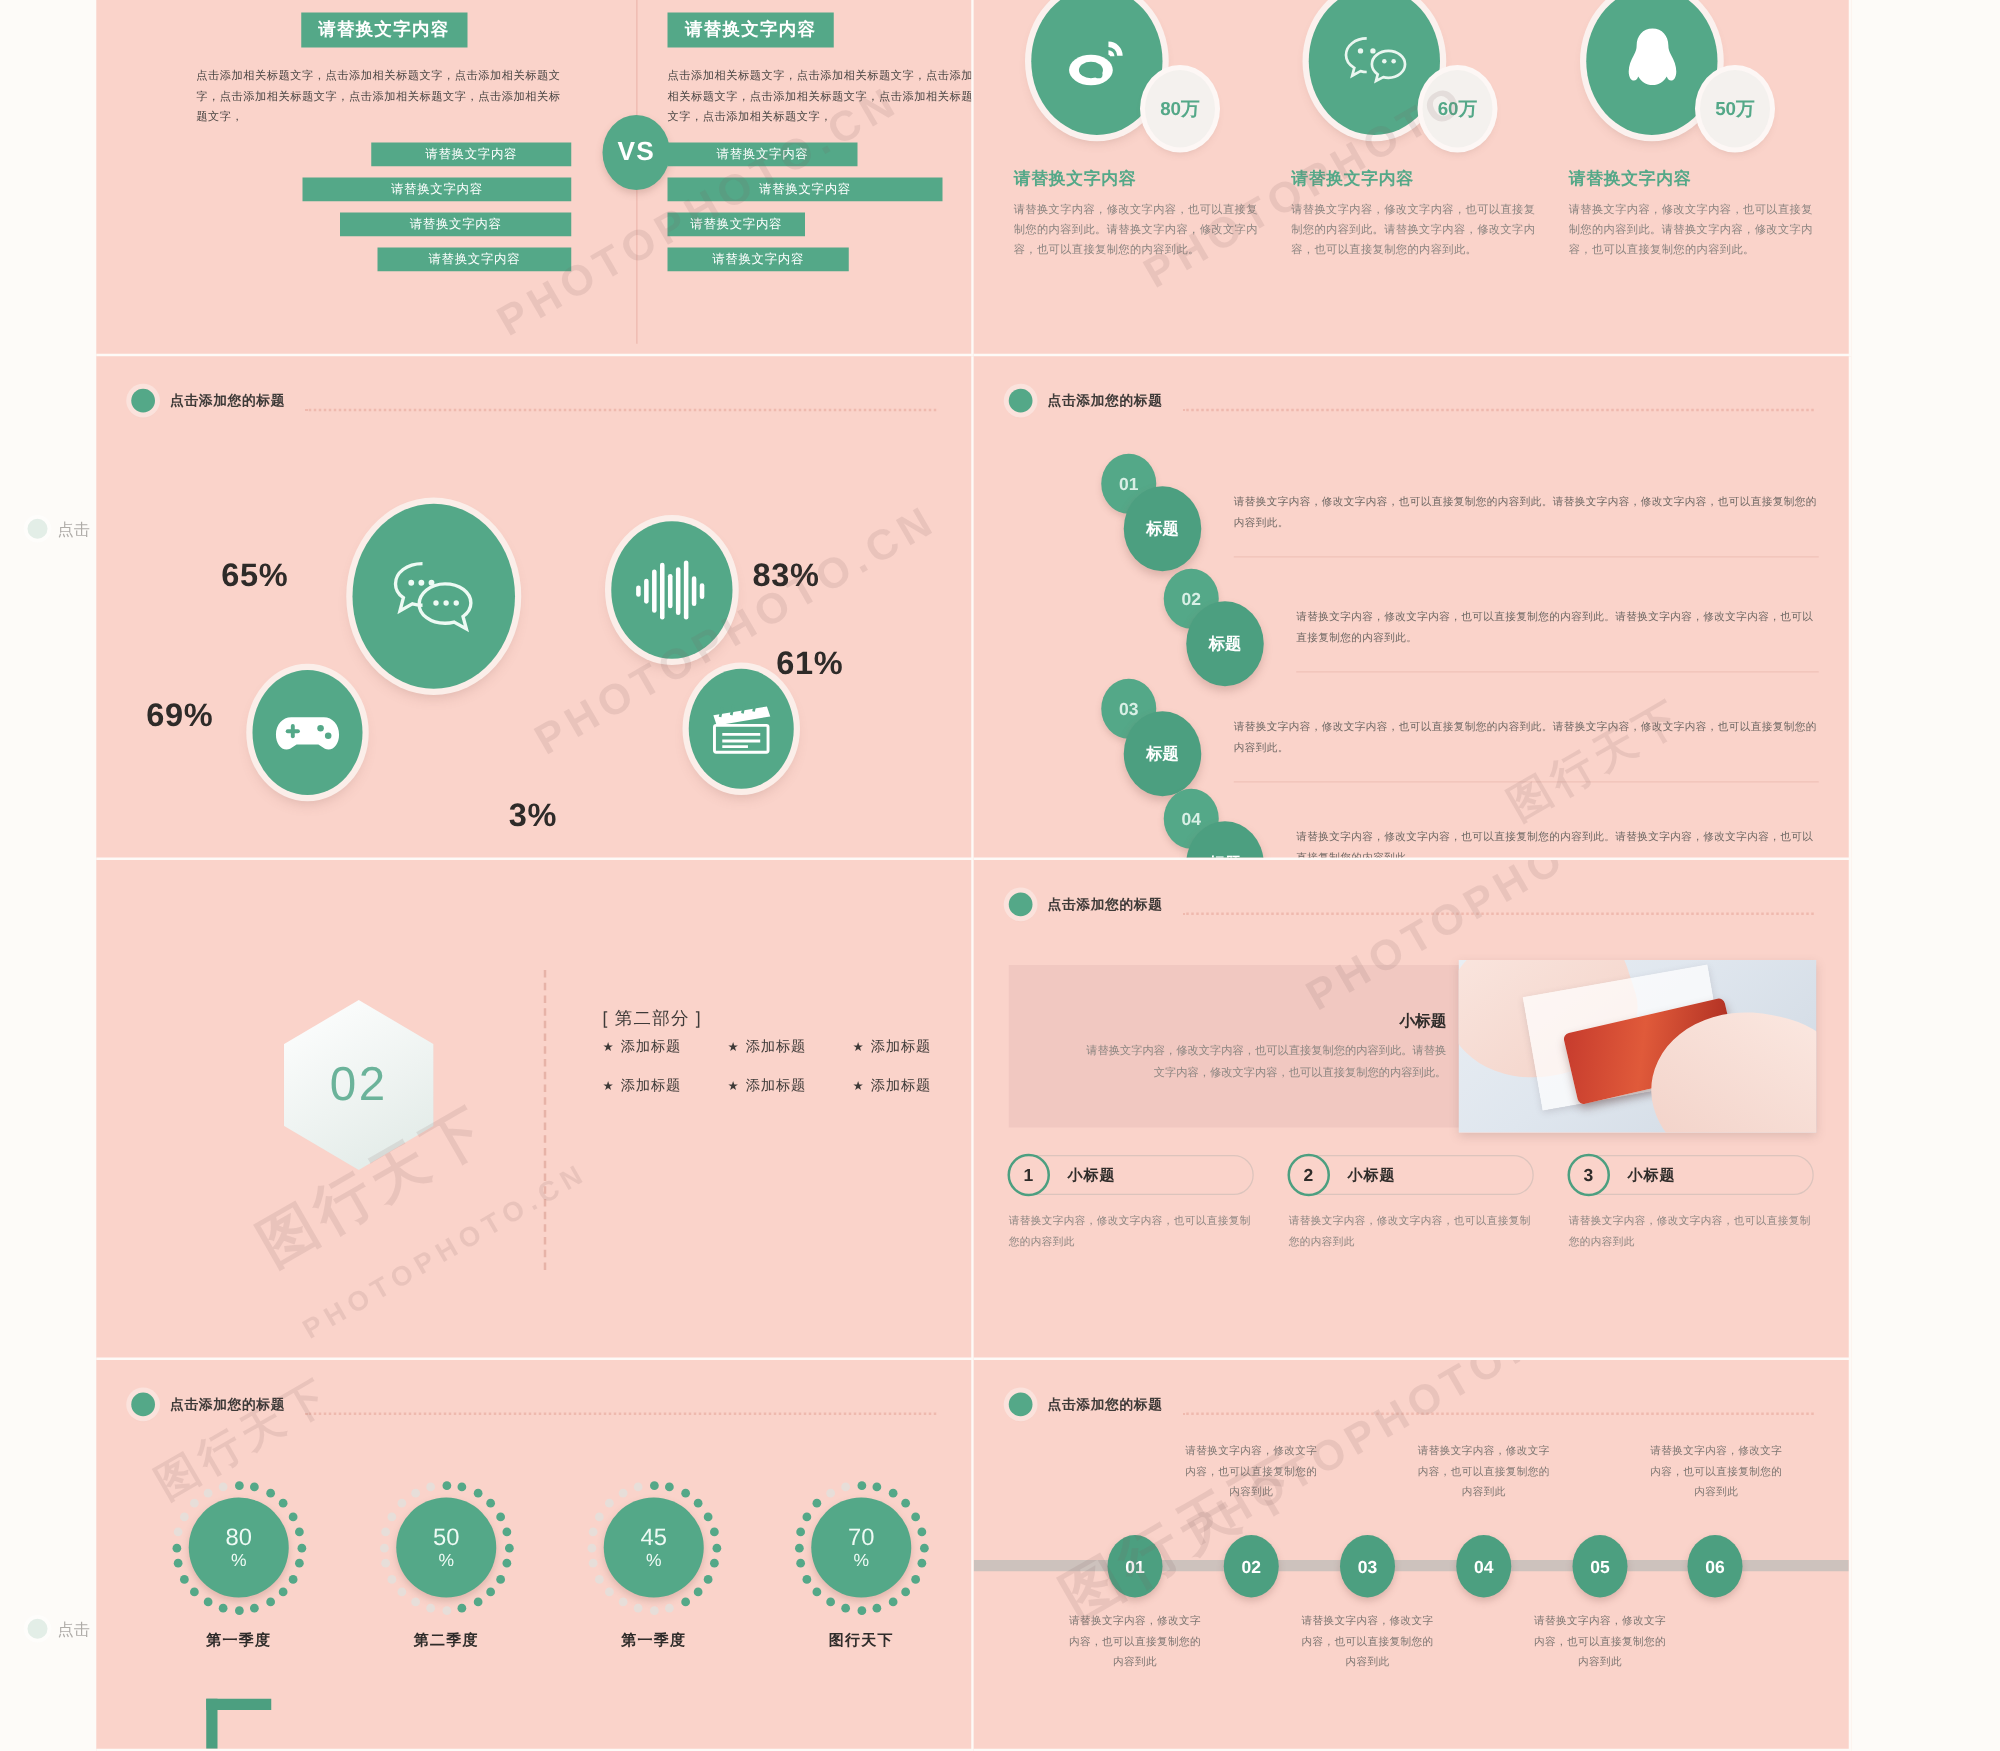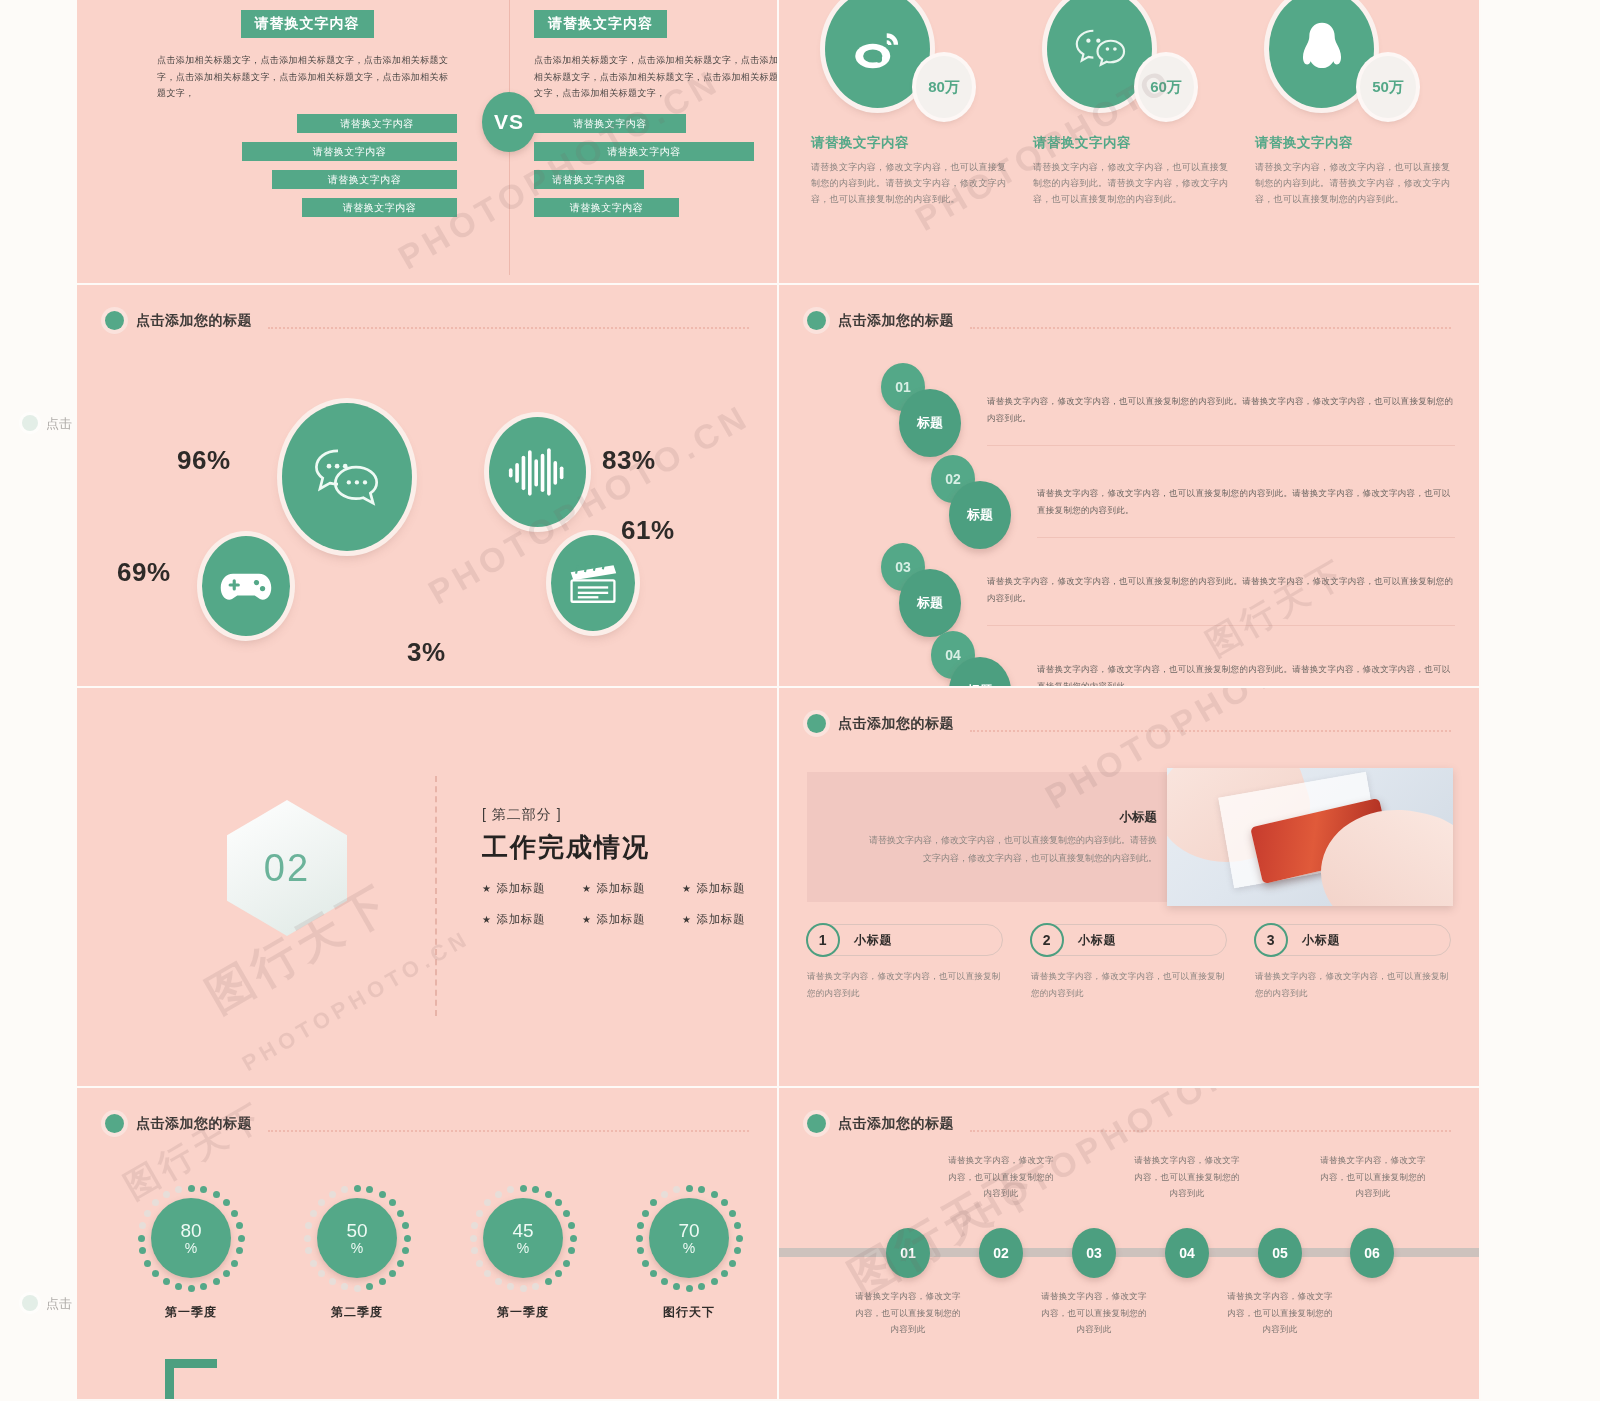--- a/index.html
+++ b/index.html
@@ -35,21 +35,21 @@
     position:relative; overflow:hidden;
     background:#fad3ca;
     border-right:2px solid #fdfaf7;
     border-bottom:2px solid #fdfaf7;
   }
 
   
   .sl-head { position:absolute; left:28px; top:26px; right:28px; display:flex; align-items:center; gap:12px; }
   .sl-head .dot { width:19px;height:19px;border-radius:50%;background:#54a888;
                   box-shadow:0 0 0 4px #fbe2dc, 0 2px 3px rgba(120,80,70,.25); flex:0 0 auto;}
-  .sl-head .txt { font-size:14px; font-weight:700; color:#3e3a38; letter-spacing:.5px; white-space:nowrap;}
+  .sl-head .txt { font-size:11px; font-weight:700; color:#3e3a38; letter-spacing:.5px; white-space:nowrap;}
   .sl-head .rule { flex:1; height:0; border-bottom:2px dotted #efb9ae; margin-left:4px; position:relative; top:7px;}
 
   
   .vs-col { position:absolute; top:10px; width:300px; }
   .vs-left  { left:80px;  }
   .vs-right { left:405px; }
   .vs-tag {
     background:#54a888; color:#fff; font-size:14px; font-weight:700; letter-spacing:1px;
     padding:5px 14px; display:inline-block; margin-bottom:14px;
   }
@@ -298,21 +298,21 @@
           <path d="M30 6C16 6 6 14 6 24c0 5 2.7 9.3 7 12.3L10 48l11-6.2c2.7.8 5.8 1.2 9 1.2"></path>
           <circle cx="20" cy="23" r="2.6" fill="#eefaf4" stroke="none"></circle>
           <circle cx="29" cy="23" r="2.6" fill="#eefaf4" stroke="none"></circle>
           <circle cx="38" cy="23" r="2.6" fill="#eefaf4" stroke="none"></circle>
           <path d="M50 24c13 0 23 7.6 23 17 0 5-2.8 9-7 12l3 11-11-6c-2.6.7-5.4 1-8 1-13 0-23-7.6-23-17S37 24 50 24z"></path>
           <circle cx="42" cy="41" r="2.4" fill="#eefaf4" stroke="none"></circle>
           <circle cx="51" cy="41" r="2.4" fill="#eefaf4" stroke="none"></circle>
           <circle cx="60" cy="41" r="2.4" fill="#eefaf4" stroke="none"></circle>
         </svg>
       </div>
-      <span class="pct" style="left:100px; top:160px;">96%</span>
+      <span class="pct" style="left:100px; top:160px;">65%</span>
 
       <div class="bub" style="left:412px; top:132px; width:97px; height:110px;">
         <svg width="60" height="48" viewBox="0 0 66 52" fill="#fff" aria-hidden="true">
           <rect x="1" y="22" width="4" height="10" rx="2"></rect>
           <rect x="8" y="16" width="4" height="22" rx="2"></rect>
           <rect x="15" y="8" width="4" height="38" rx="2"></rect>
           <rect x="22" y="2" width="4" height="50" rx="2"></rect>
           <rect x="29" y="12" width="4" height="30" rx="2"></rect>
           <rect x="36" y="6" width="4" height="42" rx="2"></rect>
           <rect x="43" y="0" width="4" height="52" rx="2"></rect>
@@ -387,21 +387,20 @@
       <div class="wm" style="left:420px; top:300px;">图行天下</div>
     </div>
 
     <div class="slide">
       <div class="hexwrap">
         <div class="hex">02</div>
       </div>
       <div class="sec-divider"></div>
       <div class="sec-body">
         <div class="sec-sup">[ 第二部分 ]</div>
-        <div class="sec-h1">工作完成情况</div>
         <div class="sec-items">
           <div class="sec-it"><span class="star">★</span><span>添加标题</span></div>
           <div class="sec-it"><span class="star">★</span><span>添加标题</span></div>
           <div class="sec-it"><span class="star">★</span><span>添加标题</span></div>
           <div class="sec-it"><span class="star">★</span><span>添加标题</span></div>
           <div class="sec-it"><span class="star">★</span><span>添加标题</span></div>
           <div class="sec-it"><span class="star">★</span><span>添加标题</span></div>
         </div>
       </div>
       <div class="wm" style="left:120px; top:230px; font-size:46px;">图行天下</div>

